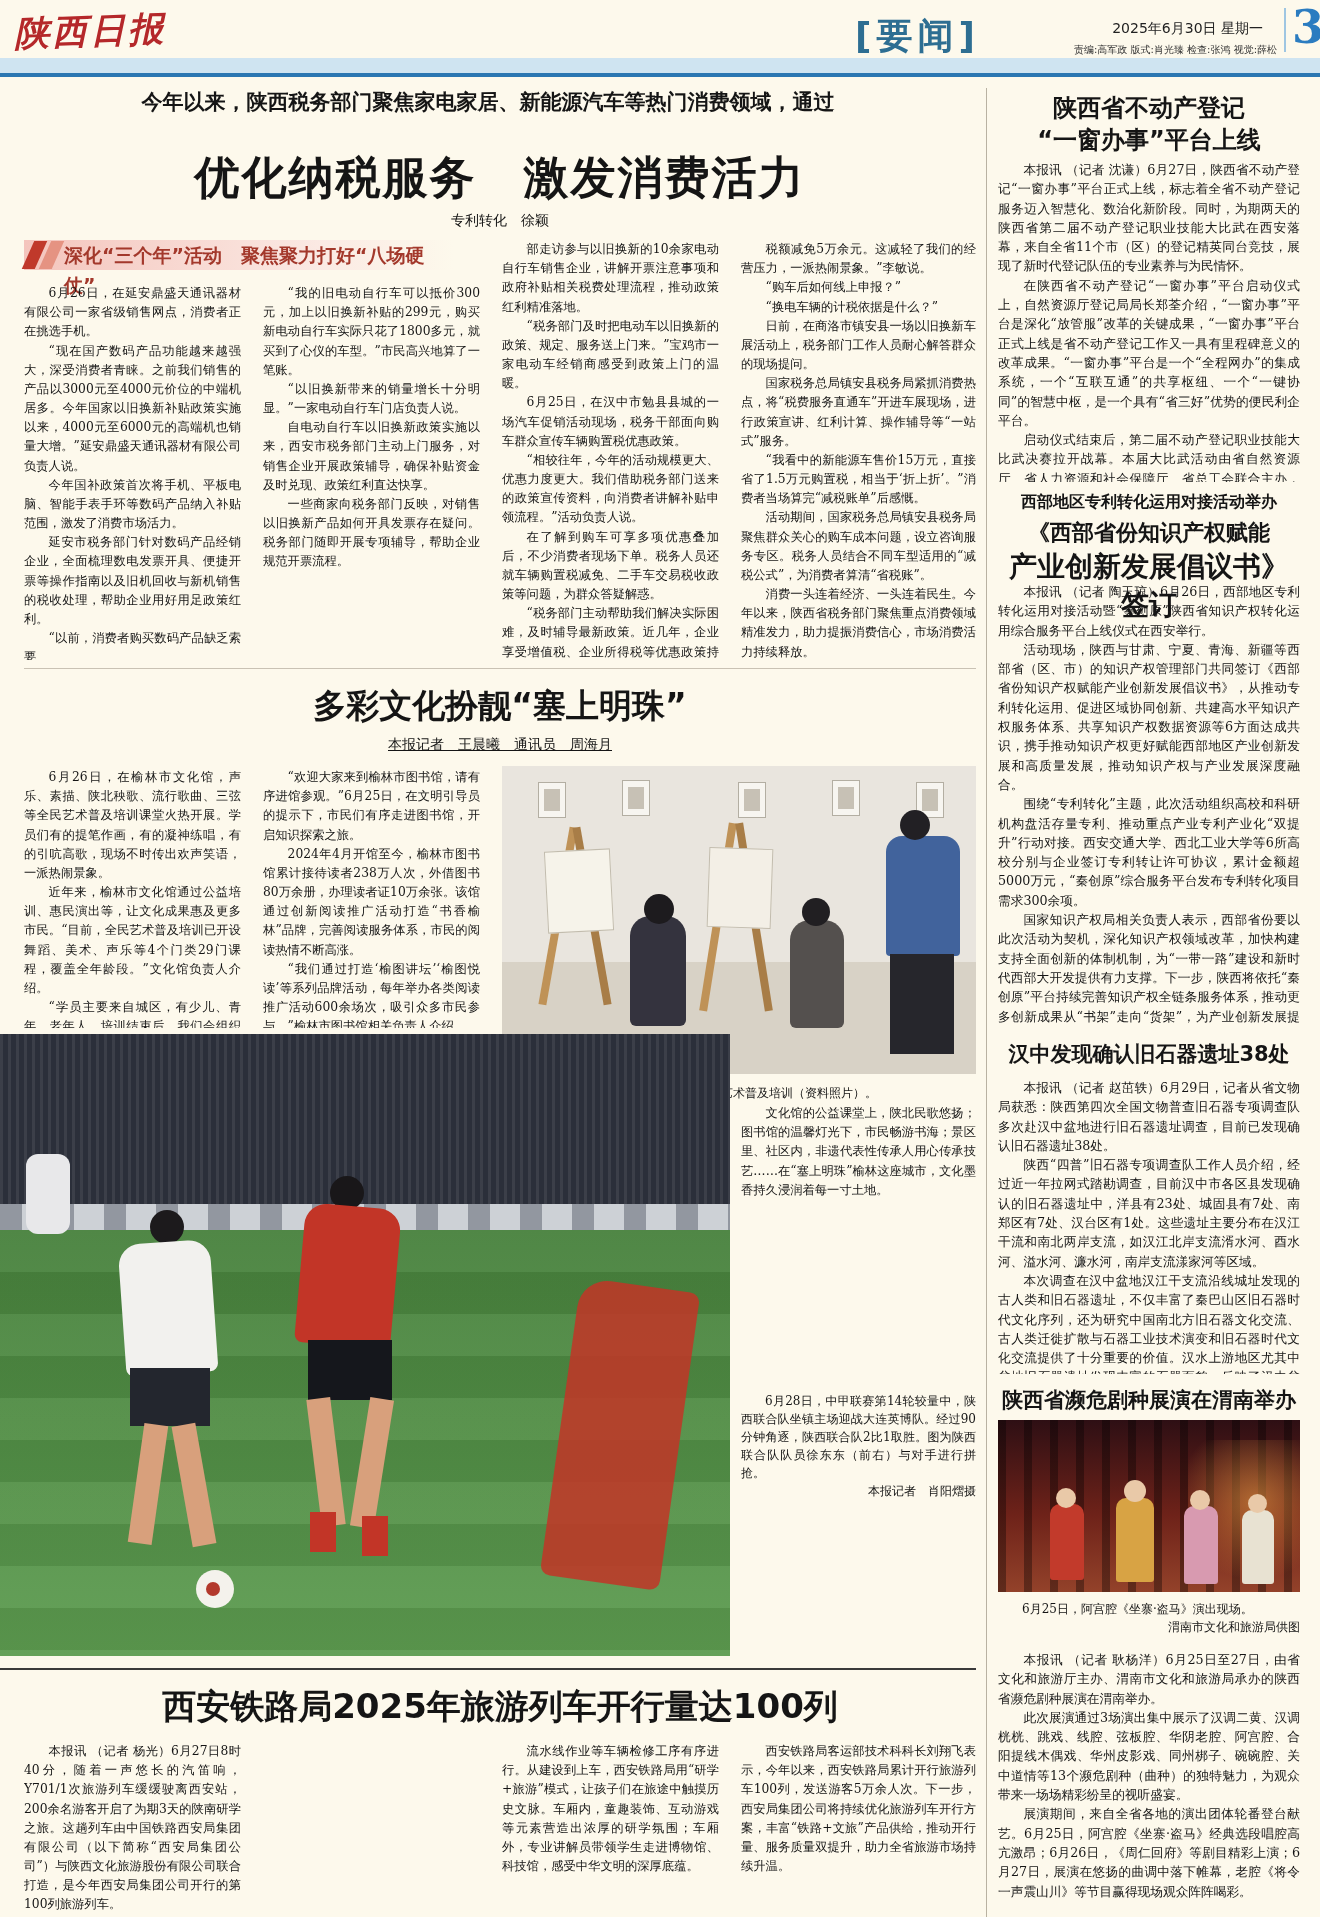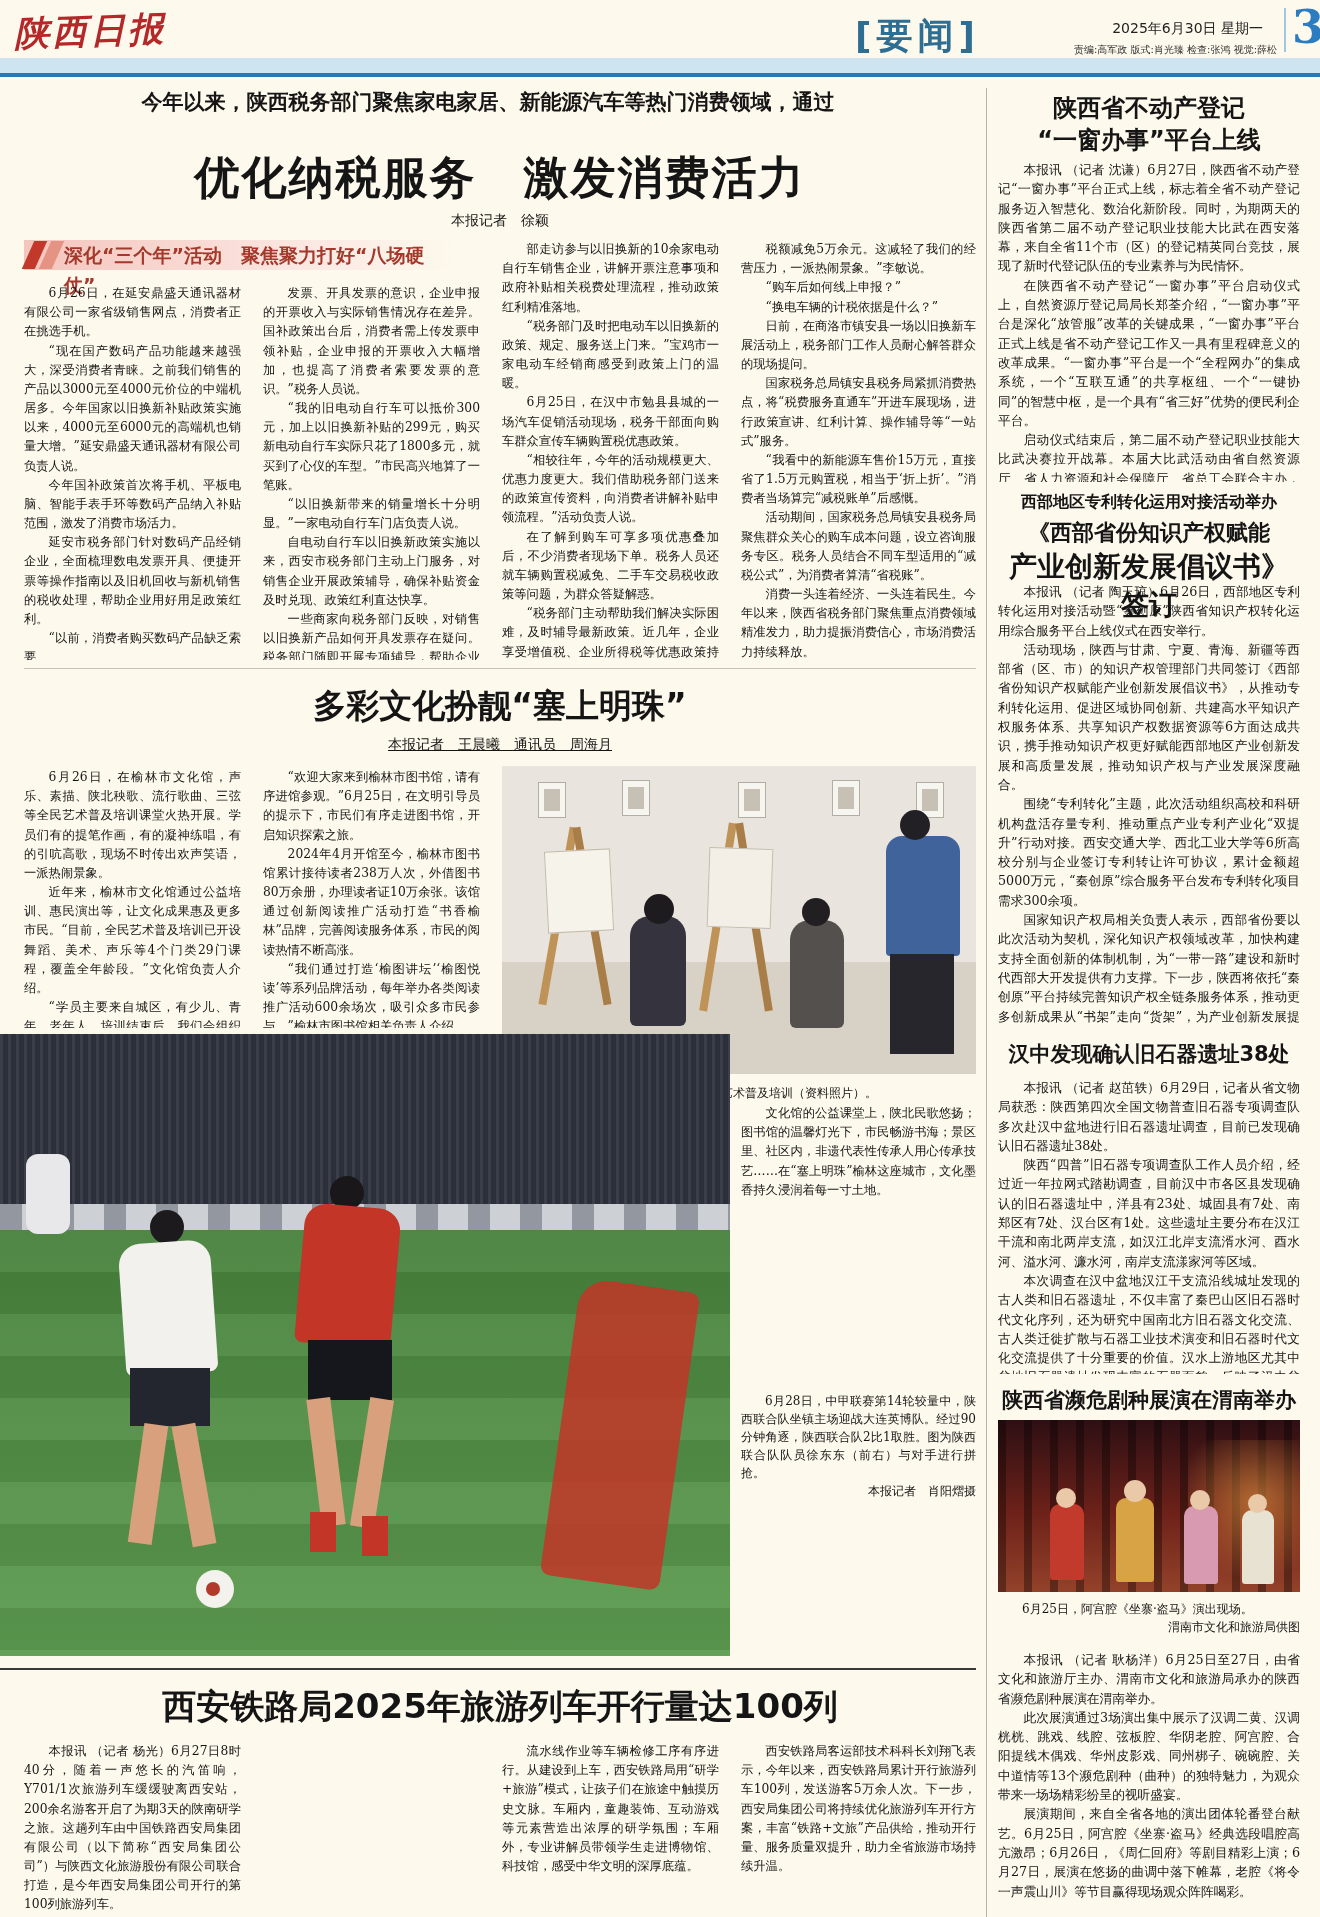--- a/index.html
+++ b/index.html
@@ -46,37 +46,36 @@
   <div class="abs" style="left:985px;top:20px;width:292px;">
     <div class="date-line" style="padding-right:14px;">2025年6月30日  星期一</div>
     <div class="credits-line">责编:高军政  版式:肖光臻  检查:张鸿  视觉:薛松</div>
   </div>
   <div class="abs v-sep" style="left:1284px;top:8px;height:44px;"></div>
   <div class="abs page-num" style="left:1292px;top:0;">3</div>
   <div class="abs blue-band"></div>
 
   <div class="abs intro center" style="left:60px;top:88px;width:856px;">今年以来，陕西税务部门聚焦家电家居、新能源汽车等热门消费领域，通过</div>
   <div class="abs h-lead center" style="left:24px;top:148px;width:952px;">优化纳税服务　激发消费活力</div>
-  <div class="abs byline center" style="left:24px;top:212px;width:952px;">本报记者　徐颖</div>
+  <div class="abs byline center" style="left:24px;top:212px;width:952px;">专利转化　徐颖</div>
 
   <div class="abs red-banner" style="left:24px;top:240px;width:430px;">
     <span class="slash" style="left:4px;background:#c0392b;"></span>
     <span class="slash" style="left:21px;background:#e59382;"></span>
     <span class="txt">深化“三个年”活动　聚焦聚力打好“八场硬仗”</span>
   </div>
 
   <div class="abs col" style="left:24px;top:284px;width:217px;height:376px;">
       <p>6月26日，在延安鼎盛天通讯器材有限公司一家省级销售网点，消费者正在挑选手机。</p>
       <p>“现在国产数码产品功能越来越强大，深受消费者青睐。之前我们销售的产品以3000元至4000元价位的中端机居多。今年国家以旧换新补贴政策实施以来，4000元至6000元的高端机也销量大增。”延安鼎盛天通讯器材有限公司负责人说。</p>
       <p>今年国补政策首次将手机、平板电脑、智能手表手环等数码产品纳入补贴范围，激发了消费市场活力。</p>
       <p>延安市税务部门针对数码产品经销企业，全面梳理数电发票开具、便捷开票等操作指南以及旧机回收与新机销售的税收处理，帮助企业用好用足政策红利。</p>
       <p>“以前，消费者购买数码产品缺乏索要</p>
     </div>
   <div class="abs col" style="left:263px;top:284px;width:217px;height:376px;">
-      <p>发票、开具发票的意识，企业申报的开票收入与实际销售情况存在差异。国补政策出台后，消费者需上传发票申领补贴，企业申报的开票收入大幅增加，也提高了消费者索要发票的意识。”税务人员说。</p>
       <p>“我的旧电动自行车可以抵价300元，加上以旧换新补贴的299元，购买新电动自行车实际只花了1800多元，就买到了心仪的车型。”市民高兴地算了一笔账。</p>
       <p>“以旧换新带来的销量增长十分明显。”一家电动自行车门店负责人说。</p>
       <p>自电动自行车以旧换新政策实施以来，西安市税务部门主动上门服务，对销售企业开展政策辅导，确保补贴资金及时兑现、政策红利直达快享。</p>
       <p>一些商家向税务部门反映，对销售以旧换新产品如何开具发票存在疑问。税务部门随即开展专项辅导，帮助企业规范开票流程。</p>
     </div>
   <div class="abs col" style="left:502px;top:240px;width:217px;height:420px;">
       <p>部走访参与以旧换新的10余家电动自行车销售企业，讲解开票注意事项和政府补贴相关税费处理流程，推动政策红利精准落地。</p>
       <p>“税务部门及时把电动车以旧换新的政策、规定、服务送上门来。”宝鸡市一家电动车经销商感受到政策上门的温暖。</p>
       <p>6月25日，在汉中市勉县县城的一场汽车促销活动现场，税务干部面向购车群众宣传车辆购置税优惠政策。</p>
       <p>“相较往年，今年的活动规模更大、优惠力度更大。我们借助税务部门送来的政策宣传资料，向消费者讲解补贴申领流程。”活动负责人说。</p>

